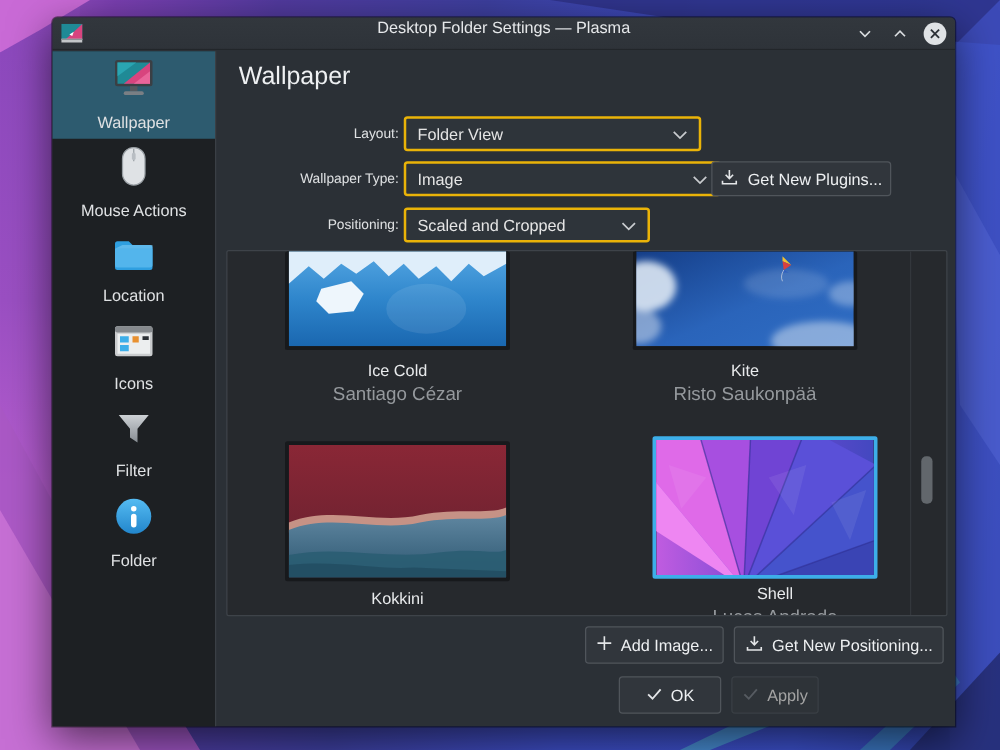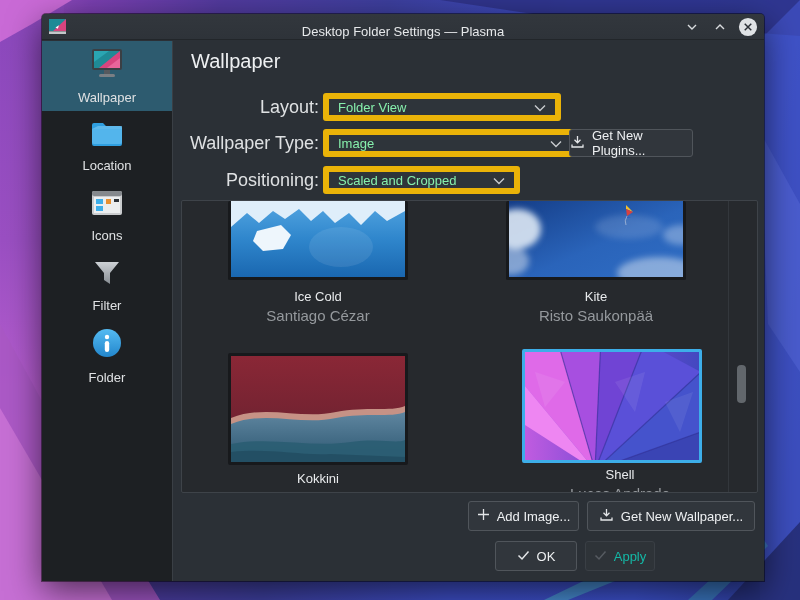--- a/index.html
+++ b/index.html
@@ -21,44 +21,44 @@
   .f-teal2 { background:#3ea8c4; opacity:.45; clip-path:polygon(86% 100%, 95% 89%, 96% 91%, 89% 100%); }
   .f-dark-br { background:#232a6e; opacity:.8; clip-path:polygon(91% 100%, 100% 87%, 100% 100%); }
 
   
   .window { position:absolute; left:42px; top:14px; width:722px; height:567px;
     background:#2b3036; border-radius:4px 4px 0 0;
     box-shadow:0 10px 34px rgba(0,0,0,.6), 0 0 0 1px rgba(0,0,0,.45); }
 
   .titlebar { position:absolute; left:0; top:0; width:100%; height:26px;
     background:linear-gradient(180deg,#32373d,#2e3339); border-radius:4px 4px 0 0;
-    border-bottom:1px solid #22262a; display:flex; align-items:flex-end; }
+    border-bottom:1px solid #22262a; display:flex; align-items:flex-start; }
   .titlebar .app-icon { position:absolute; left:7px; top:5px; width:17px; height:17px; }
   .title-text { width:100%; text-align:center; font-size:13px; color:#e6e8ea; }
   .win-controls { position:absolute; right:6px; top:0; height:26px; display:flex; align-items:center; gap:8px; }
   .win-btn { width:20px; height:20px; display:flex; align-items:center; justify-content:center; cursor:default; }
 
   
   .sidebar { position:absolute; left:0; top:27px; width:130px; height:540px; background:#1d2023; }
   .side-item { width:130px; height:70px; display:flex; flex-direction:column; align-items:center; justify-content:center; gap:7px; }
   .side-item .lbl { font-size:13px; color:#dfe1e3; }
   .side-item.selected { background:#2d5b6f; }
 
   
   .content { position:absolute; left:130px; top:27px; width:592px; height:540px; border-left:1px solid #3a3f45; }
   .heading { position:absolute; left:18px; top:9px; font-size:20px; font-weight:400; color:#eef0f2; }
 
-  .form-label { position:absolute; font-size:18px; color:#dfe1e3; text-align:right; width:146px; left:0; line-height:28px; }
-  .combo { position:absolute; height:28px; background:#2e343a; border:6px solid #eab308; border-radius:3px;
-    display:flex; align-items:center; padding:0 9px; font-size:13px; color:#86efac; }
+  .form-label { position:absolute; font-size:11px; color:#dfe1e3; text-align:right; width:146px; left:0; line-height:28px; }
+  .combo { position:absolute; height:28px; background:#2e343a; border:2px solid #eab308; border-radius:3px;
+    display:flex; align-items:center; padding:0 9px; font-size:13px; color:#e5e5e5; }
   .combo .caret { margin-left:auto; }
   .btn { position:absolute; height:28px; background:#31363c; border:1px solid #50555b; border-radius:3px;
     display:flex; align-items:center; justify-content:center; gap:7px; font-size:13px; color:#eef0f2; }
   .btn.tall { height:30px; }
-  .btn.disabled { color:#14b8a6; border-color:#3a3f45; background:#2e3338; }
+  .btn.disabled { color:#a3a3a3; border-color:#3a3f45; background:#2e3338; }
 
   
   .grid { position:absolute; left:8px; top:159px; width:577px; height:293px;
     background:#26292d; border:1px solid #3e4349; border-radius:2px; overflow:hidden; }
   .scroll-sep { position:absolute; right:28px; top:0; bottom:0; width:1px; background:#33373c; }
   .scroll-thumb { position:absolute; right:11px; top:164px; width:9px; height:38px; background:#62676c; border-radius:4px; }
 
   .card { position:absolute; }
   .thumb { border:3px solid #17191c; border-radius:2px; background:#17191c; line-height:0; }
   .thumb.cut { border-top:none; }
@@ -126,20 +126,31 @@
           <polygon points="4,3 19,3 4,14" fill="#2aa5b2"></polygon>
           <polygon points="30,3 30,20 9,20" fill="#d8447e"></polygon>
           <polygon points="30,10 30,20 17,20" fill="#e9659a"></polygon>
           <rect x="14" y="22" width="6" height="4" fill="#55595e"></rect>
           <rect x="9" y="26" width="16" height="3" rx="1.5" fill="#7a7f84"></rect>
         </svg>
       </span>
       <span class="lbl">Wallpaper</span>
     </div>
 
+    <div class="side-item">
+      <span>
+        <svg width="22" height="32" viewBox="0 0 22 32">
+          <rect x="2" y="1" width="18" height="30" rx="9" fill="#dfe2e5"></rect>
+          <rect x="2" y="1" width="18" height="30" rx="9" fill="none" stroke="#9aa0a5" stroke-width="1"></rect>
+          <line x1="11" y1="2" x2="11" y2="12" stroke="#9aa0a5" stroke-width="1"></line>
+          <rect x="9.5" y="5" width="3" height="6" rx="1.5" fill="#b9bec3"></rect>
+        </svg>
+      </span>
+      <span class="lbl">Mouse Actions</span>
+    </div>
 
     <div class="side-item">
       <span>
         <svg width="34" height="28" viewBox="0 0 34 28">
           <path d="M2 6 q0-2 2-2 h9 l3 3 h14 q2 0 2 2 v16 q0 2 -2 2 H4 q-2 0 -2-2 z" fill="#2f9fe0"></path>
           <path d="M2 10 h30 v13 q0 2 -2 2 H4 q-2 0 -2-2 z" fill="#53b5ec"></path>
           <path d="M2 10 l6-3 h24 v3 z" fill="#7fcbf4" opacity=".6"></path>
         </svg>
       </span>
       <span class="lbl">Location</span>
@@ -208,21 +219,21 @@
 
     <div class="form-label" style="top:88px;">Wallpaper Type:</div>
     <div class="combo" style="left:150px; top:88px; width:254px;">
       <span>Image</span>
       <span class="caret">
         <svg width="12" height="8" viewBox="0 0 12 8">
             <polyline points="1,1.5 6,6.5 11,1.5" fill="none" stroke="#c8cbce" stroke-width="1.4"></polyline>
           </svg>
       </span>
     </div>
-    <div class="btn" style="left:396px; top:88px; width:124px;">
+    <div class="btn" style="left:396px; top:88px; width:144px;">
       <span>
         <svg width="15" height="14" viewBox="0 0 15 14">
           <path d="M7.5 1 v6 M4.5 4.8 L7.5 7.8 L10.5 4.8" fill="none" stroke="#e4e6e8" stroke-width="1.3"></path>
           <path d="M2 9.5 v2.5 h11 v-2.5" fill="none" stroke="#e4e6e8" stroke-width="1.3"></path>
         </svg>
       </span>
       <span>Get New Plugins...</span>
     </div>
 
     <div class="form-label" style="top:125px;">Positioning:</div>
@@ -360,21 +371,21 @@
       </span>
       <span>Add Image...</span>
     </div>
     <div class="btn tall" style="left:414px; top:460px; width:168px;">
       <span>
         <svg width="15" height="14" viewBox="0 0 15 14">
           <path d="M7.5 1 v6 M4.5 4.8 L7.5 7.8 L10.5 4.8" fill="none" stroke="#e4e6e8" stroke-width="1.3"></path>
           <path d="M2 9.5 v2.5 h11 v-2.5" fill="none" stroke="#e4e6e8" stroke-width="1.3"></path>
         </svg>
       </span>
-      <span>Get New Wallpaper...</span>
+      <span>Get New Positioning...</span>
     </div>
 
     <div class="btn tall" style="left:322px; top:500px; width:82px;">
       <span>
         <svg width="13" height="11" viewBox="0 0 13 11">
             <polyline points="1.5,5.5 5,9 11.5,1.5" fill="none" stroke="#e4e6e8" stroke-width="1.5"></polyline>
           </svg>
       </span>
       <span>OK</span>
     </div>

